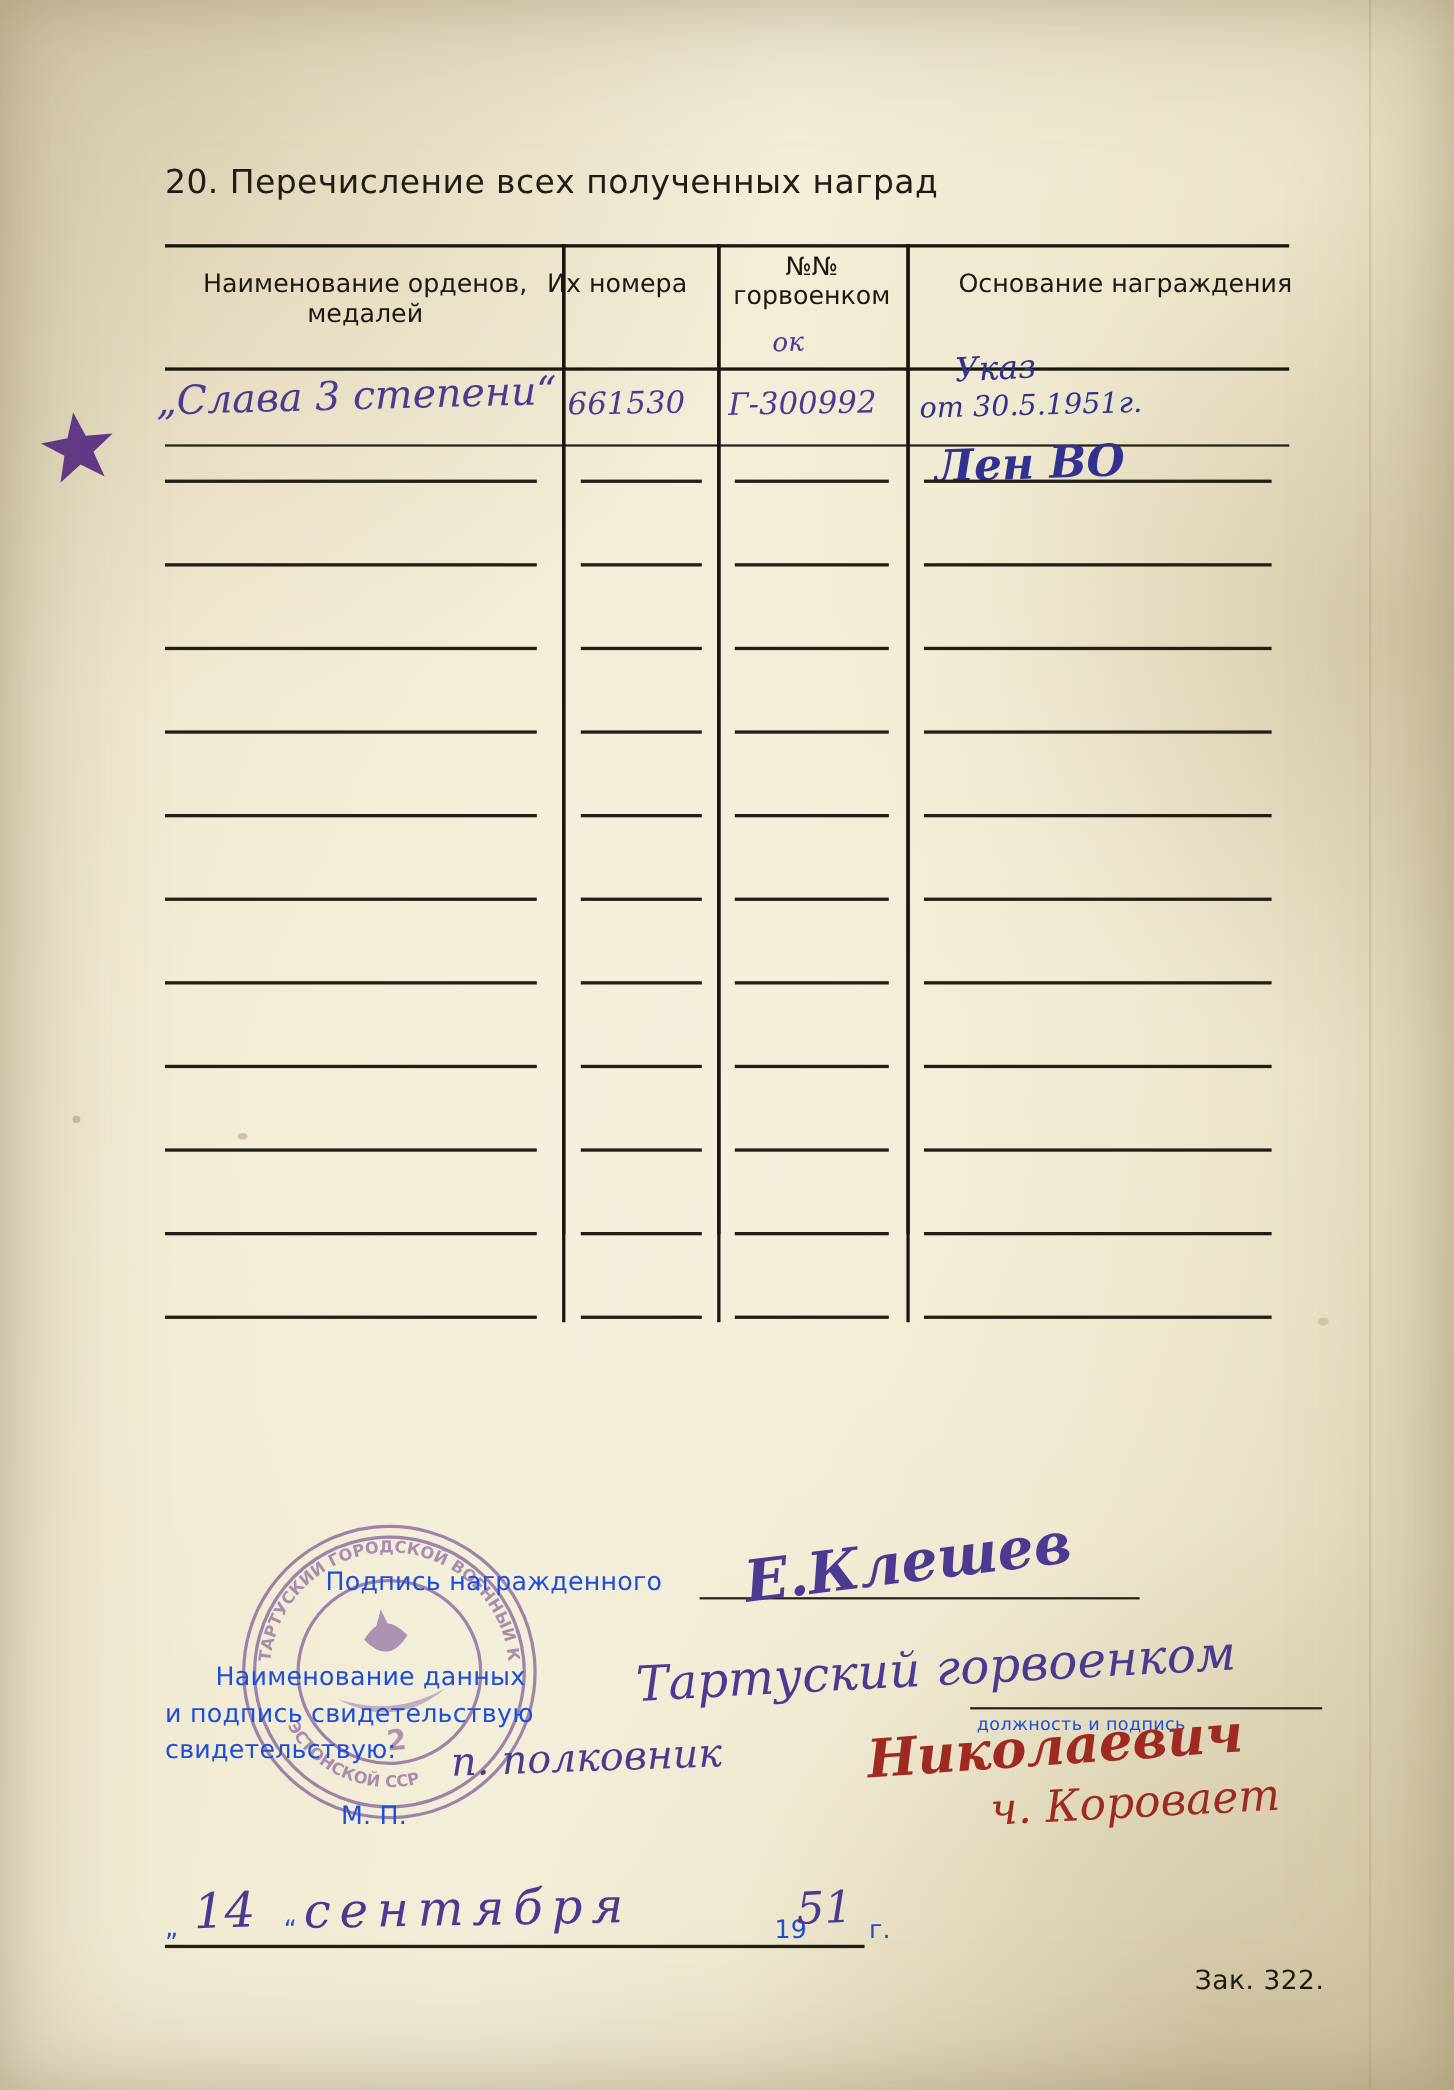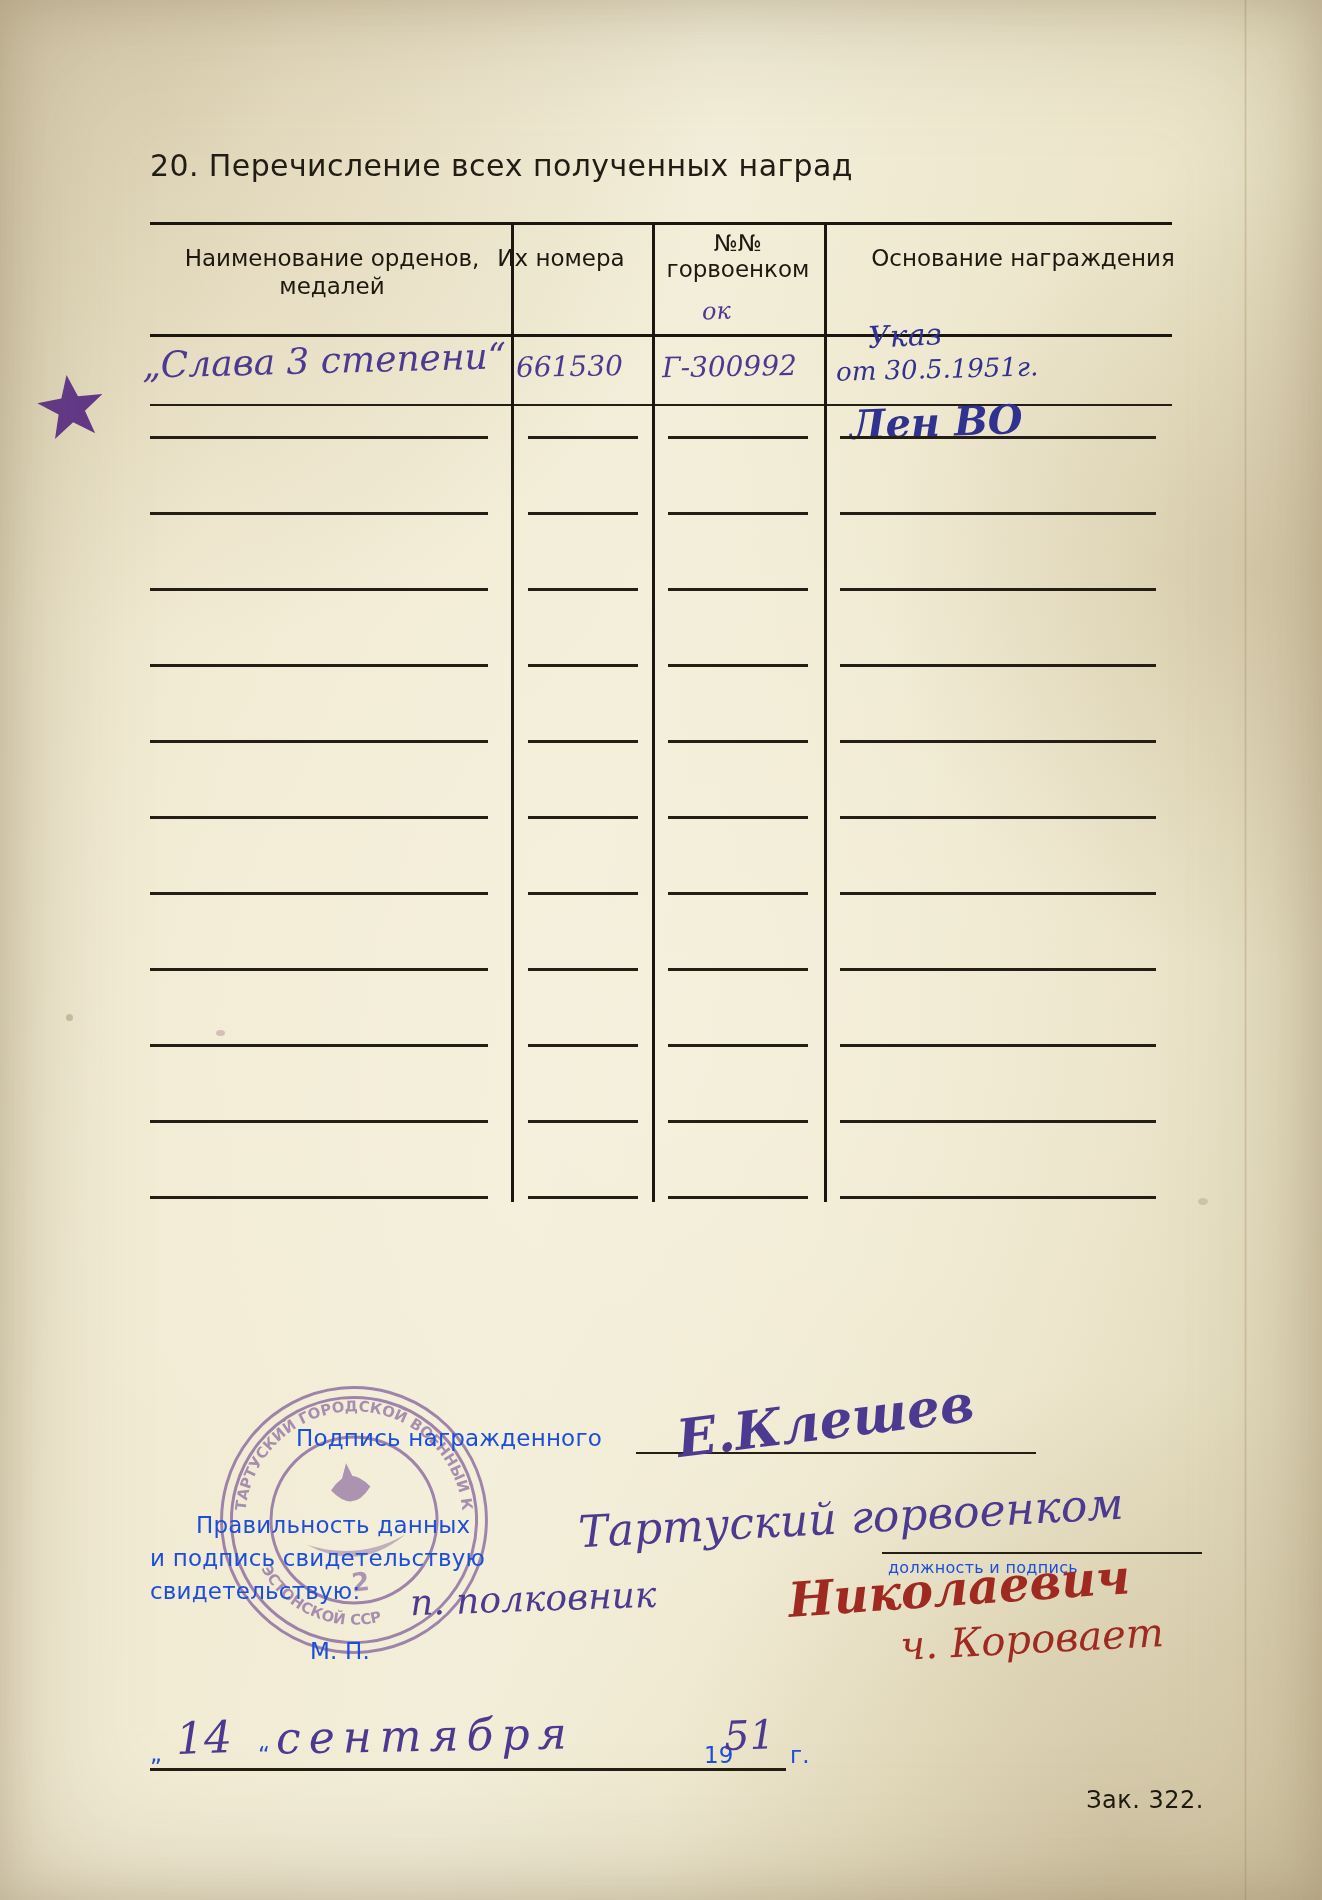--- a/index.html
+++ b/index.html
@@ -228,21 +228,21 @@
     </svg>
   </div>
 
   <div class="foot" style="top:1425px;left:296px;">
     <span class="lbl">Подпись награжденного</span>
   </div>
   <div class="sig-line" style="position:absolute;left:636px;top:1452px;width:400px;"></div>
   <div class="hand violet" style="left:676px;top:1390px;font-size:52px;transform:rotate(-7deg);font-weight:600;">Е.Клешев</div>
 
   <div class="foot" style="top:1512px;left:196px;">
-    <div class="lbl">Правильность данных</div>
+    <div class="lbl">Наименование данных</div>
   </div>
   <div class="foot" style="top:1545px;left:150px;">
     <div class="lbl">и подпись свидетельствую</div>
   </div>
   <div class="foot" style="top:1578px;left:150px;">
     <div class="lbl">свидетельствую:</div>
   </div>
 
   <div class="hand violet" style="left:578px;top:1492px;font-size:44px;transform:rotate(-3deg);">Тартуский горвоенком</div>
   <div class="sig-line" style="position:absolute;left:882px;top:1552px;width:320px;"></div>

